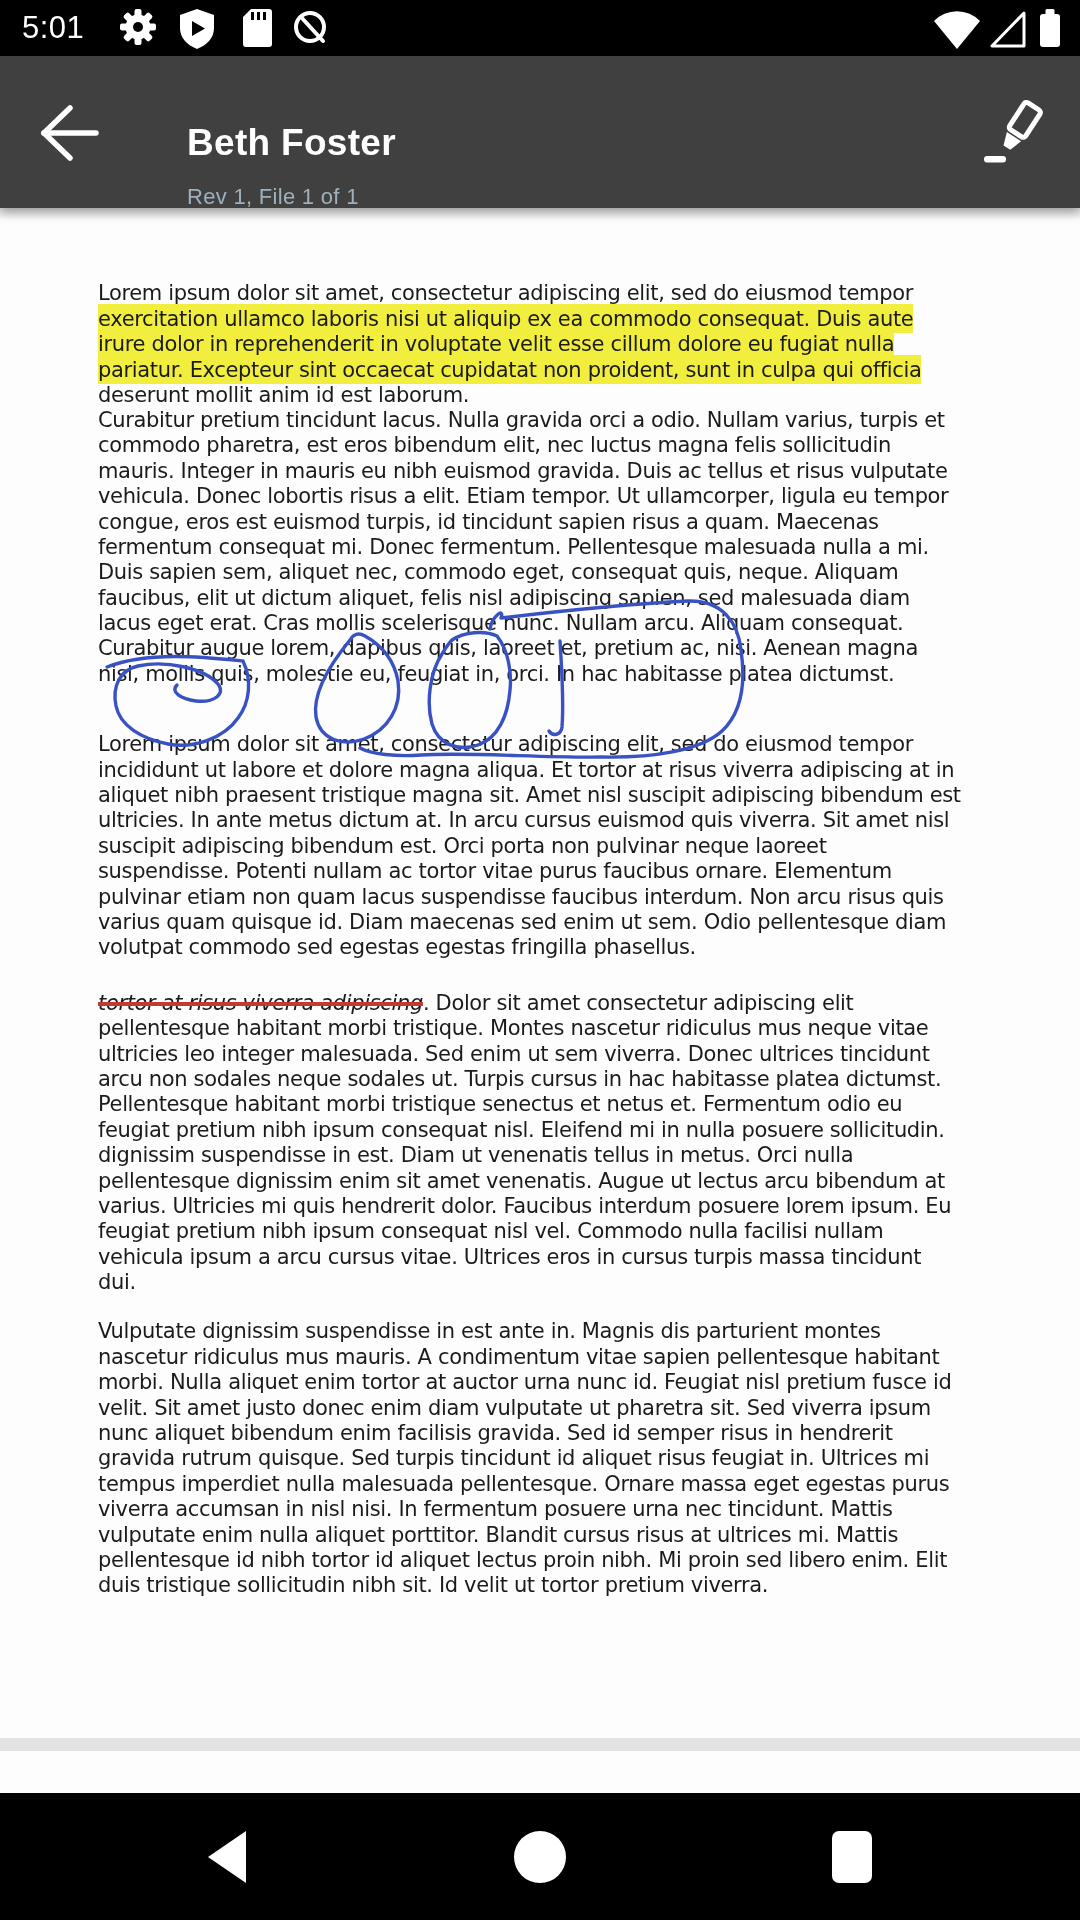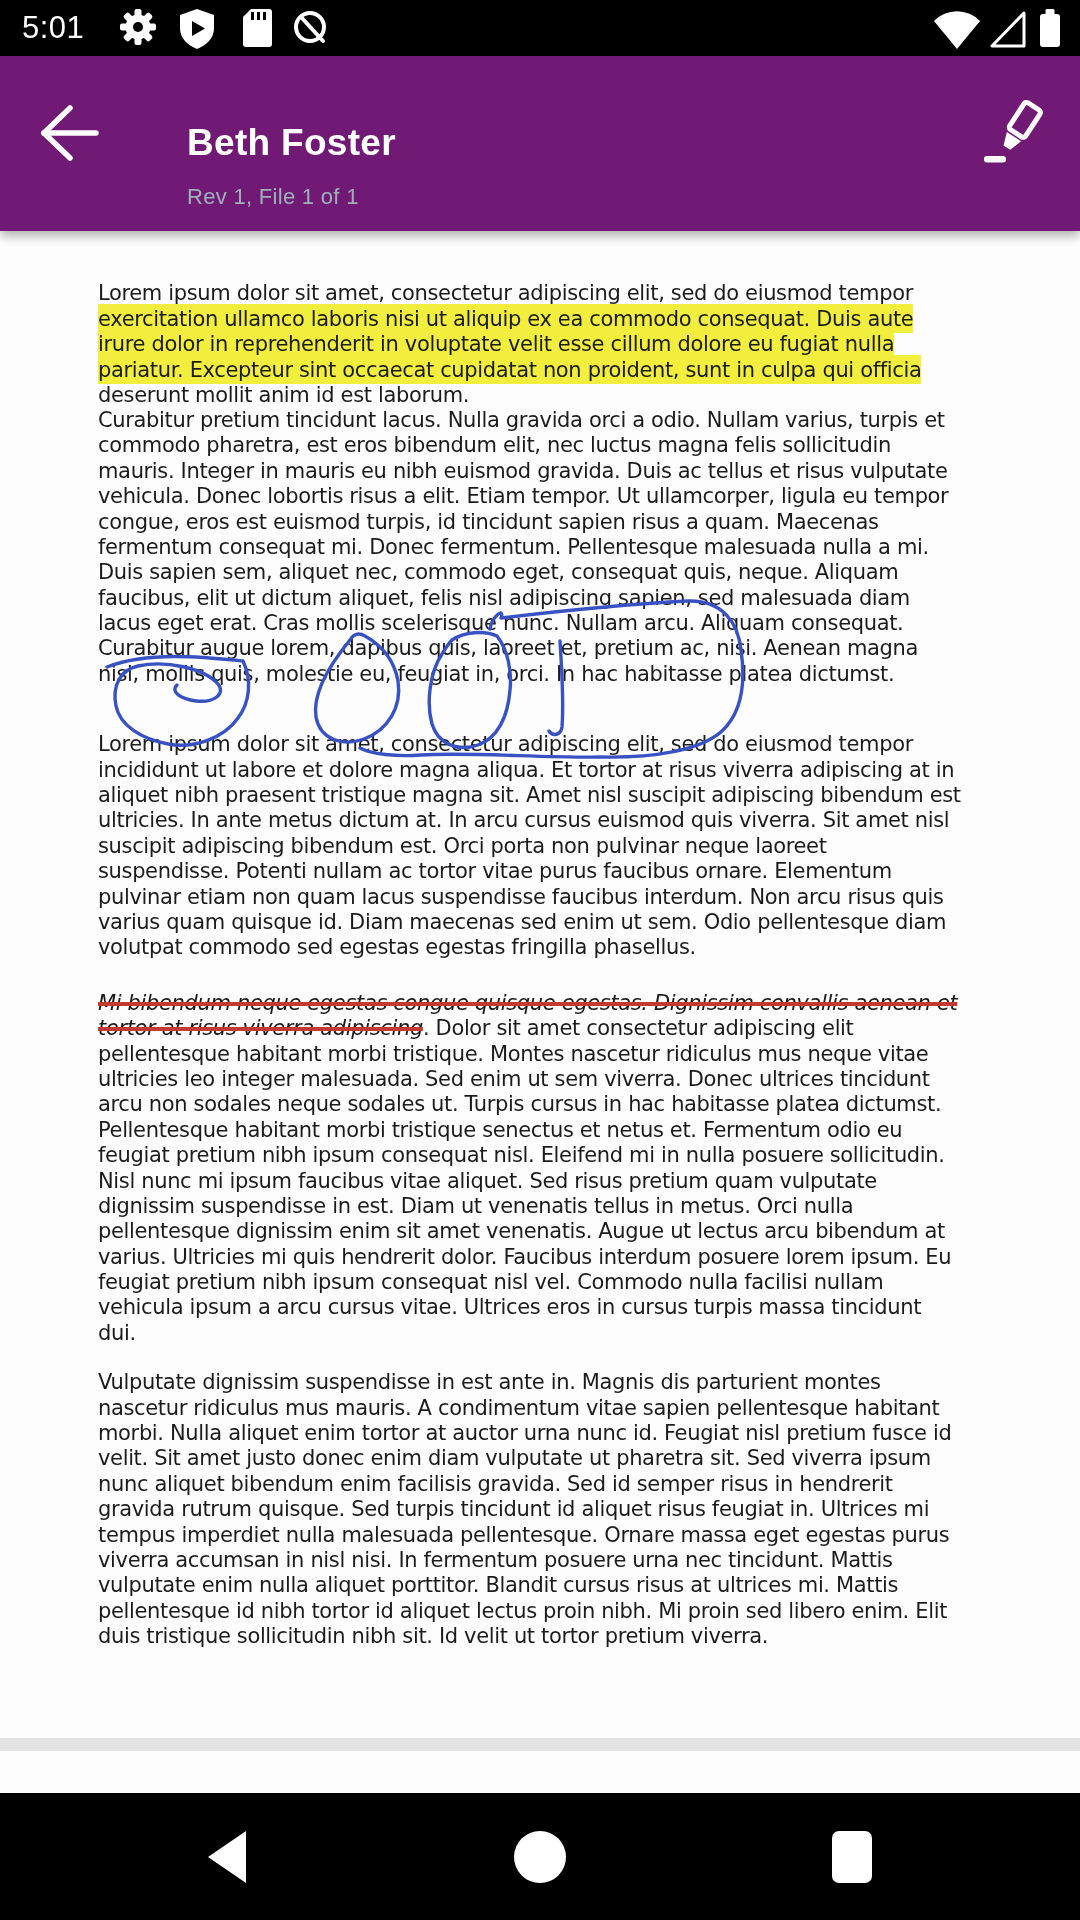--- a/index.html
+++ b/index.html
@@ -14,22 +14,22 @@
     background:#000;display:flex;align-items:center;z-index:40;text-align:right;
   }
   .status-time{
     color:#fff;font-size:31px;margin-left:22px;letter-spacing:.5px;
     font-family:"Liberation Sans",sans-serif;
   }
   .status-icons-left{position:absolute;left:112px;top:0;height:56px;}
   .status-icons-right{position:absolute;right:8px;top:0;height:56px;}
   
   .app-bar{
-    position:absolute;top:56px;left:0;width:1080px;height:175px;
-    background:#701a75;z-index:30;
+    position:absolute;top:56px;left:0;width:1080px;height:152px;
+    background:#404040;z-index:30;
     box-shadow:0 5px 10px rgba(0,0,0,.30);
   }
   .back-btn{
     position:absolute;left:34px;top:44px;width:76px;height:66px;
     background:none;border:none;padding:0;cursor:pointer;
   }
   .appbar-title{
     position:absolute;left:187px;top:66px;color:#ffffff;
     font-size:37px;font-weight:bold;letter-spacing:.3px;
   }
@@ -196,28 +196,26 @@
         <div class="line"><span class="seg-normal">incididunt ut labore et dolore magna aliqua. Et tortor at risus viverra adipiscing at in</span></div>
         <div class="line"><span class="seg-normal">aliquet nibh praesent tristique magna sit. Amet nisl suscipit adipiscing bibendum est</span></div>
         <div class="line"><span class="seg-normal">ultricies. In ante metus dictum at. In arcu cursus euismod quis viverra. Sit amet nisl</span></div>
         <div class="line"><span class="seg-normal">suscipit adipiscing bibendum est. Orci porta non pulvinar neque laoreet</span></div>
         <div class="line"><span class="seg-normal">suspendisse. Potenti nullam ac tortor vitae purus faucibus ornare. Elementum</span></div>
         <div class="line"><span class="seg-normal">pulvinar etiam non quam lacus suspendisse faucibus interdum. Non arcu risus quis</span></div>
         <div class="line"><span class="seg-normal">varius quam quisque id. Diam maecenas sed enim ut sem. Odio pellentesque diam</span></div>
         <div class="line"><span class="seg-normal">volutpat commodo sed egestas egestas fringilla phasellus.</span></div>
       </div>
       <div style="margin-top: 30px;">
-        <div class="line"><span class="seg-strike">Mi bibendum neque egestas congue quisque egestas. Dignissim convallis aenean et</span></div>
         <div class="line"><span class="seg-strike">tortor at risus viverra adipiscing</span><span class="seg-normal">. Dolor sit amet consectetur adipiscing elit</span></div>
         <div class="line"><span class="seg-normal">pellentesque habitant morbi tristique. Montes nascetur ridiculus mus neque vitae</span></div>
         <div class="line"><span class="seg-normal">ultricies leo integer malesuada. Sed enim ut sem viverra. Donec ultrices tincidunt</span></div>
         <div class="line"><span class="seg-normal">arcu non sodales neque sodales ut. Turpis cursus in hac habitasse platea dictumst.</span></div>
         <div class="line"><span class="seg-normal">Pellentesque habitant morbi tristique senectus et netus et. Fermentum odio eu</span></div>
         <div class="line"><span class="seg-normal">feugiat pretium nibh ipsum consequat nisl. Eleifend mi in nulla posuere sollicitudin.</span></div>
-        <div class="line"><span class="seg-normal">Nisl nunc mi ipsum faucibus vitae aliquet. Sed risus pretium quam vulputate</span></div>
         <div class="line"><span class="seg-normal">dignissim suspendisse in est. Diam ut venenatis tellus in metus. Orci nulla</span></div>
         <div class="line"><span class="seg-normal">pellentesque dignissim enim sit amet venenatis. Augue ut lectus arcu bibendum at</span></div>
         <div class="line"><span class="seg-normal">varius. Ultricies mi quis hendrerit dolor. Faucibus interdum posuere lorem ipsum. Eu</span></div>
         <div class="line"><span class="seg-normal">feugiat pretium nibh ipsum consequat nisl vel. Commodo nulla facilisi nullam</span></div>
         <div class="line"><span class="seg-normal">vehicula ipsum a arcu cursus vitae. Ultrices eros in cursus turpis massa tincidunt</span></div>
         <div class="line"><span class="seg-normal">dui.</span></div>
       </div>
       <div style="margin-top: 24px;">
         <div class="line"><span class="seg-normal">Vulputate dignissim suspendisse in est ante in. Magnis dis parturient montes</span></div>
         <div class="line"><span class="seg-normal">nascetur ridiculus mus mauris. A condimentum vitae sapien pellentesque habitant</span></div>

